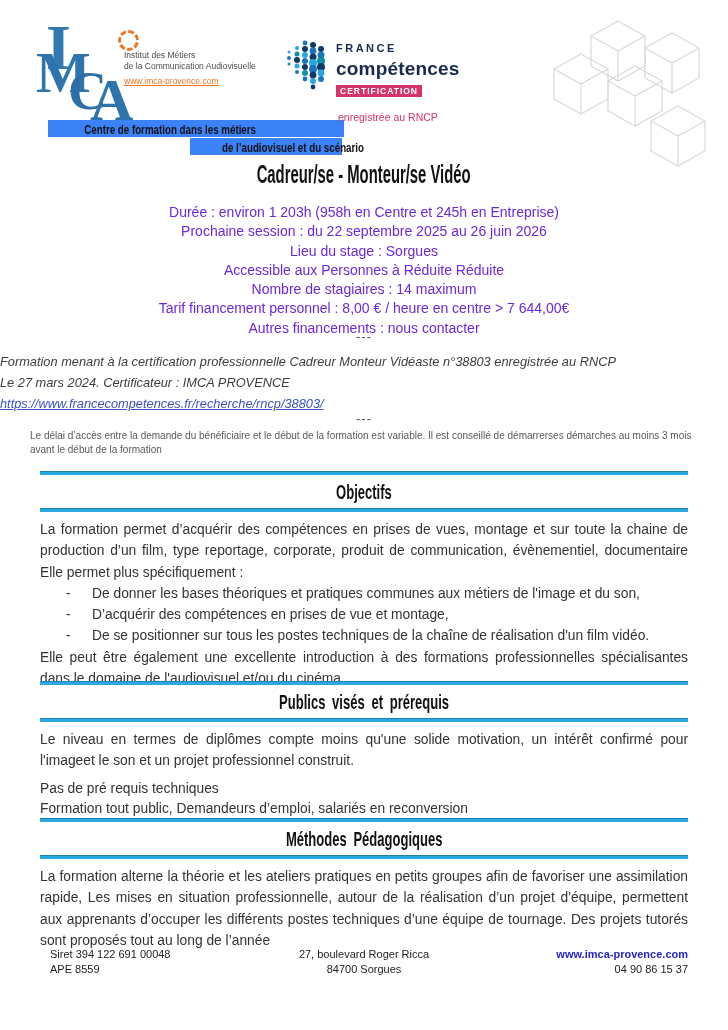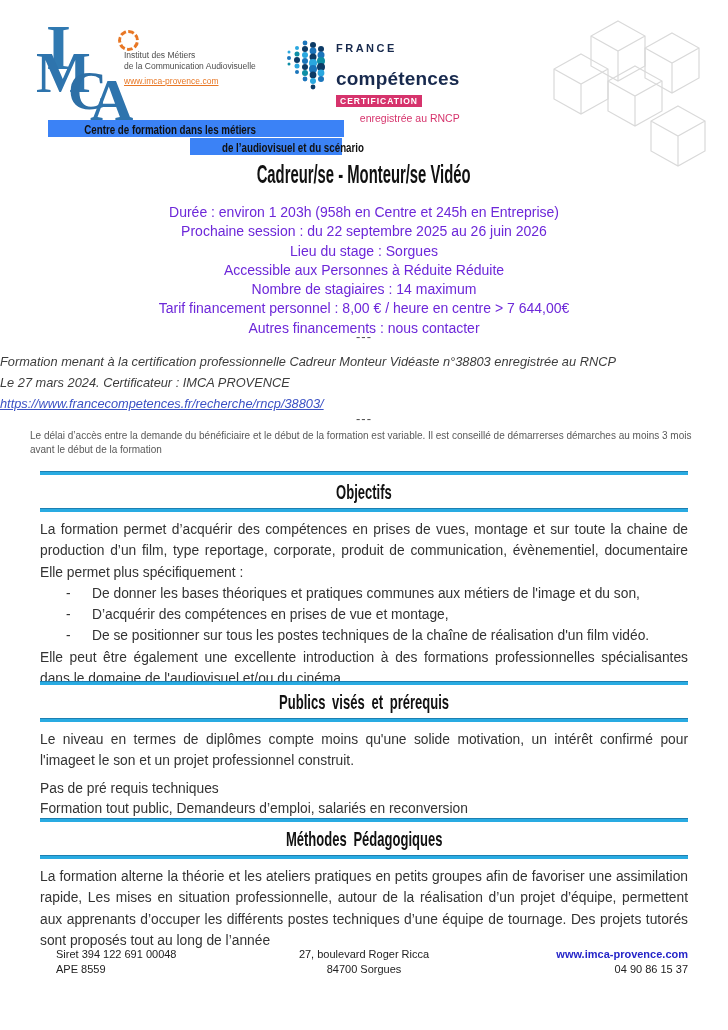--- a/index.html
+++ b/index.html
@@ -19,23 +19,23 @@
   .imca-site{position:absolute;left:124px;top:76px;font-size:8.5px;color:#e87725;text-decoration:underline;}
   .banner{position:absolute;background:#3b82f6;color:#fff;text-align:left;height:17px;line-height:17px;padding-left:12px;}
   .banner1{left:48px;top:120px;width:284px;}
   .banner2{left:190px;top:138px;width:140px;}
   .banner .cond{font-size:12.5px;}
   
   .fc{position:absolute;left:284px;top:36px;}
   .fc-dots{position:absolute;left:0;top:2px;}
   .fc-text{position:absolute;left:52px;top:6px;white-space:nowrap;}
   .fc-line1{font-size:11px;font-weight:700;letter-spacing:2.5px;color:#17294d;}
-  .fc-line2{font-size:19px;font-weight:700;color:#17294d;margin-top:14px;letter-spacing:0.2px;}
+  .fc-line2{font-size:19px;font-weight:700;color:#17294d;margin-top:4px;letter-spacing:0.2px;}
   .fc-badge{display:inline-block;background:#d6336c;color:#fff;font-size:8.5px;font-weight:700;letter-spacing:1px;padding:1px 4px;margin-top:3px;}
-  .fc-sub{font-size:10.5px;color:#d6336c;margin-top:4px;margin-left:2px;text-align:right;}
+  .fc-sub{font-size:10.5px;color:#d6336c;margin-top:13px;margin-left:2px;}
   .cubes{position:absolute;left:533px;top:16px;}
   
   .cond{display:inline-block;transform:scaleX(0.62);transform-origin:center;font-weight:700;white-space:nowrap;color:#111;}
   .doc-title{position:absolute;left:0;right:0;top:159px;text-align:center;}
   .doc-title .cond{font-size:26px;letter-spacing:0px;transform:scaleX(0.57);}
   .details{position:absolute;left:40px;right:40px;top:203px;text-align:center;font-size:14px;line-height:19.3px;color:#6d28d9;}
   .sep{position:absolute;left:0;right:0;text-align:center;font-size:13px;color:#4a4a4a;letter-spacing:1px;}
   .sep1{top:329px;} .sep2{top:411px;}
   .cert{position:absolute;left:0px;right:0px;top:351px;font-style:italic;font-size:12.8px;line-height:21px;color:#3d3d3d;white-space:nowrap;}
   .cert a{color:#3b51c4;}
@@ -49,21 +49,21 @@
   .just{text-align:justify;}
   .bullets{margin:0;padding:0;list-style:none;}
   .bullets li{display:flex;padding-left:26px;}
   .bullets .marker{width:26px;flex:0 0 26px;}
   .sec1{top:471px;} .sec2{top:681px;} .sec3{top:818px;}
   .pubs p{margin:0;}
   .pubs .p1{margin-bottom:7px;}
   .pubs .p2{margin-bottom:0px;line-height:20.5px;}
   
   .footer{position:absolute;left:40px;right:40px;top:947px;font-size:11px;line-height:15px;color:#222;}
-  .footer .col-left{position:absolute;left:16px;top:0;}
+  .footer .col-left{position:absolute;left:10px;top:0;}
   .footer .col-center{position:absolute;left:0;right:0;top:0;text-align:center;}
   .footer .col-right{position:absolute;right:0;top:0;text-align:right;}
   .footer a{color:#2525c8;text-decoration:none;font-weight:700;}
   svg{display:block;}
 </style>
 </head>
 <body>
 
 <div class="page">
 

